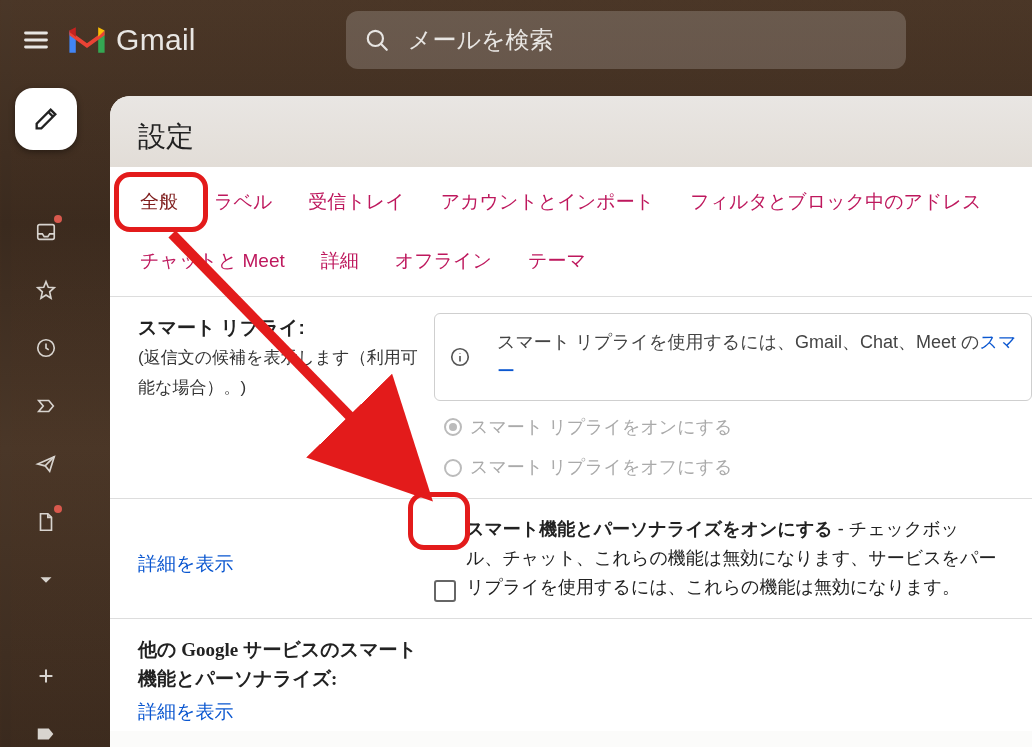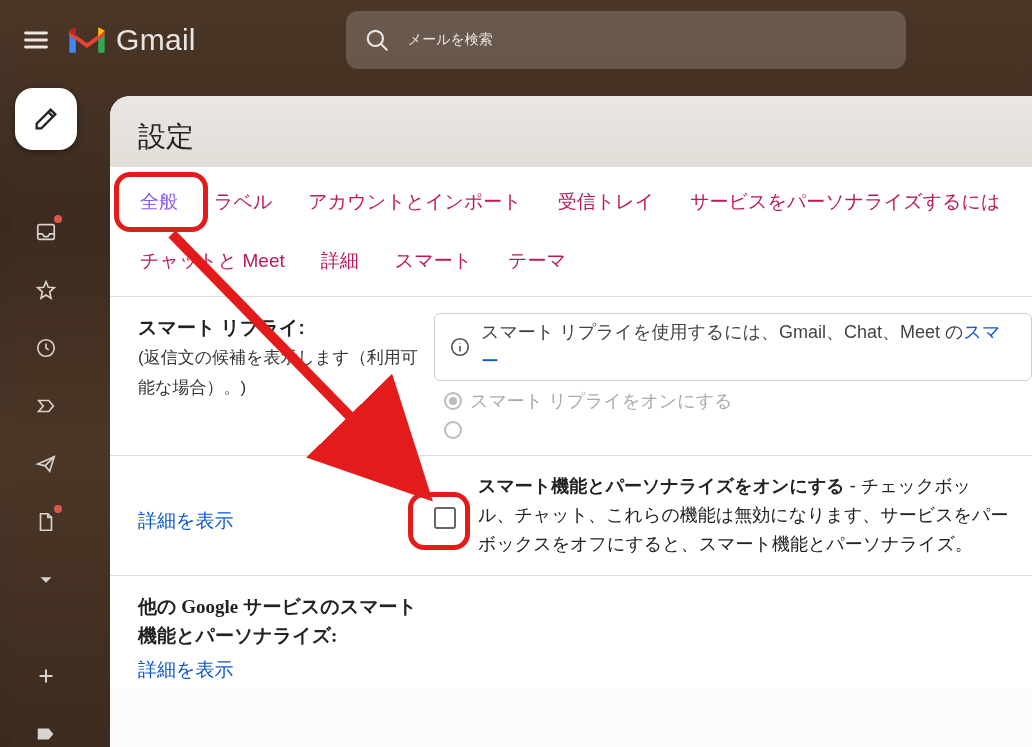--- a/index.html
+++ b/index.html
@@ -37,21 +37,21 @@
   height: 58px;
   width: 560px;
   background: rgba(255,255,255,.18);
   border-radius: 12px;
   display: flex;
   align-items: center;
   padding: 0 18px;
   gap: 18px;
 }
 .search-bar svg { width: 26px; height: 26px; fill: #e8e6e3; }
-.search-ph { color: #e8e6e3; font-size: 14px; }
+.search-ph { color: #e8e6e3; font-size: 24px; }
 
 
 .left-rail {
   position: absolute;
   left: 0; top: 88px;
   width: 92px;
   display: flex;
   flex-direction: column;
   align-items: center;
   gap: 18px;
@@ -98,21 +98,21 @@
   padding: 16px 28px 0;
   background: #fff;
 }
 .tab {
   font-size: 19px;
   color: #be185d;
   padding: 6px 2px 14px;
   cursor: pointer;
   white-space: nowrap;
 }
-.tab.active { color: #8b5cf6; }
+.tab.active { color: #7f1d1d; }
 .tab.active { border-bottom: 3px solid #0b57d0; }
 
 .tabs-row2 {
   display: flex;
   gap: 32px;
   padding: 10px 28px 16px;
   background: #fff;
 }
 .tabs-row2 .tab { padding-bottom: 6px; border: none; }
 
@@ -135,32 +135,32 @@
 .sec-left .link { color: #0b57d0; font-size: 19px; cursor: pointer; margin-top: 4px; display: inline-block; }
 .sec-right {
   flex: 1;
   font-size: 18px;
   color: #222;
   line-height: 1.6;
 }
 .info-box {
   border: 1px solid #cfcfcf;
   border-radius: 6px;
-  padding: 4px 14px;
+  padding: 14px 14px;
   display: flex;
   align-items: center;
-  gap: 10px;
+  gap: 26px;
   color: #444;
 }
 .info-box svg { width: 22px; height: 22px; stroke: #555; fill: none; stroke-width: 1.8; flex: none; }
 .info-box .lnk { color: #0b57d0; }
-.radio-row { display: flex; align-items: center; gap: 8px; color: #aaa; margin-top: 6px; padding-left: 10px; }
+.radio-row { display: flex; align-items: center; gap: 8px; color: #aaa; margin-top: 12px; padding-left: 10px; }
 .radio { width: 18px; height: 18px; border: 2px solid #bbb; border-radius: 50%; display:inline-block; position:relative; }
 .radio.sel::after { content:''; position:absolute; left:3px; top:3px; width:8px; height:8px; background:#bbb; border-radius:50%; }
-.check-row { display: flex; align-items: center; gap: 22px; }
+.check-row { display: flex; align-items: flex-end; gap: 10px; }
 .chk { width: 22px; height: 22px; border: 2px solid #666; border-radius: 3px; background: #fff; flex: none; margin-top: 4px; cursor: pointer; }
 .chk.disabled { border-color: #ddd; }
 .gray { color: #bbb; }
 .bold { font-weight: 700; }
 
 
 .annot { position: absolute; border: 5px solid #e31b1b; border-radius: 16px; pointer-events: none; z-index: 50; }
 .arrow-svg { position: absolute; z-index: 49; pointer-events: none; }
 </style>
 </head>
@@ -256,28 +256,28 @@
 </div>
 
 <div class="main-panel">
   <div class="panel-header">
     <div class="panel-title">設定</div>
   </div>
 
   <div class="tabs-row">
     <div class="tab active">全般</div>
     <div class="tab">ラベル</div>
+    <div class="tab">受信トレイ</div>
     <div class="tab">アカウントとインポート</div>
-    <div class="tab">受信トレイ</div>
-    <div class="tab">サービスをパーソナライズするには</div>
+    <div class="tab">フィルタとブロック中のアドレス</div>
   </div>
   <div class="tabs-row2">
     <div class="tab">チャットと Meet</div>
     <div class="tab">詳細</div>
-    <div class="tab">スマート</div>
+    <div class="tab">オフライン</div>
     <div class="tab">テーマ</div>
   </div>
 
   <div class="section">
     <div class="sec-left">
       <span class="title">スマート リプライ:</span><br>
       <span class="sub">(返信文の候補を表示します（利用可能な場合）。)</span>
     </div>
     <div class="sec-right">
       <div class="info-box">
@@ -286,36 +286,37 @@
             <path d="M12 8 L12 8.5 M12 11 V17"></path>
           </svg>
         <span><span>スマート リプライを使用するには、Gmail、Chat、Meet の</span><span class="lnk">スマー</span></span>
       </div>
       <div class="radio-row">
         <span class="radio sel"></span>
         <span>スマート リプライをオンにする</span>
       </div>
       <div class="radio-row">
         <span class="radio"></span>
+        <span>スマート リプライをオフにする</span>
       </div>
     </div>
   </div>
 
   <div class="section">
     <div class="sec-left">
       <br>
       <span class="link">詳細を表示</span>
     </div>
     <div class="sec-right">
       <div class="check-row">
         <span class="chk"></span>
         <span style="flex:1">
           <span class="bold">スマート機能とパーソナライズをオンにする</span><span> - チェックボッ</span><br>
           <span>ル、チャット、これらの機能は無効になります、サービスをパー</span><br>
-          <span>ボックスをオフにすると、スマート機能とパーソナライズ。</span>
+          <span>リプライを使用するには、これらの機能は無効になります。</span>
         </span>
       </div>
     </div>
   </div>
 
   <div class="section tight">
     <div class="sec-left">
       <span class="title">他の Google サービスのスマート機能とパーソナライズ:</span><br>
       <span class="link">詳細を表示</span>
     </div>

